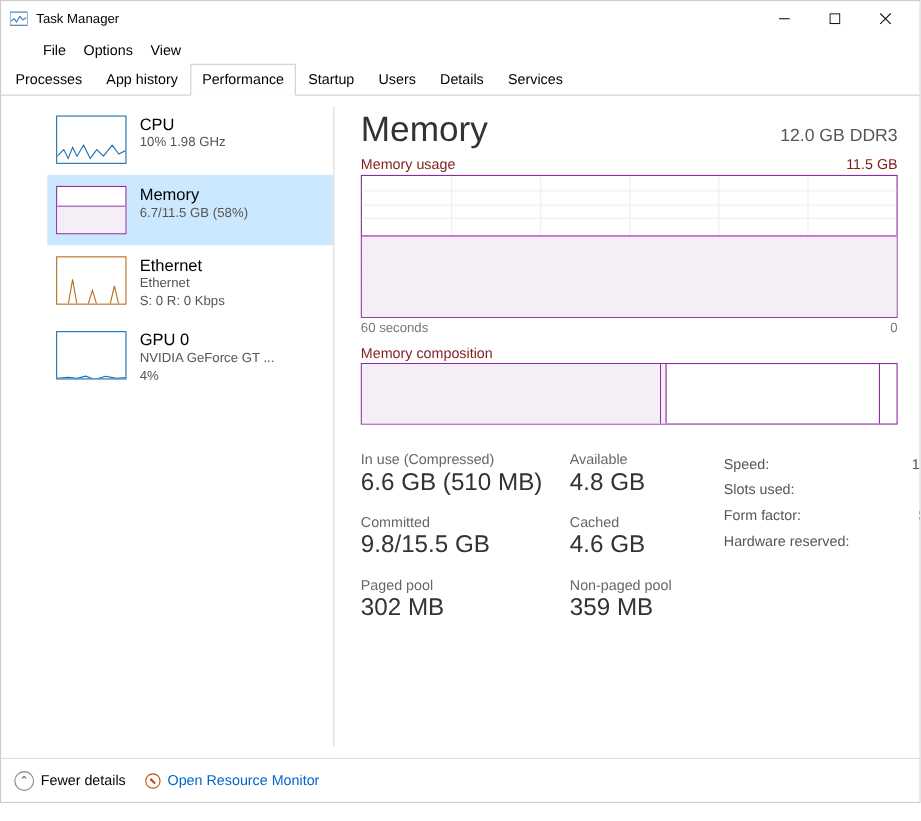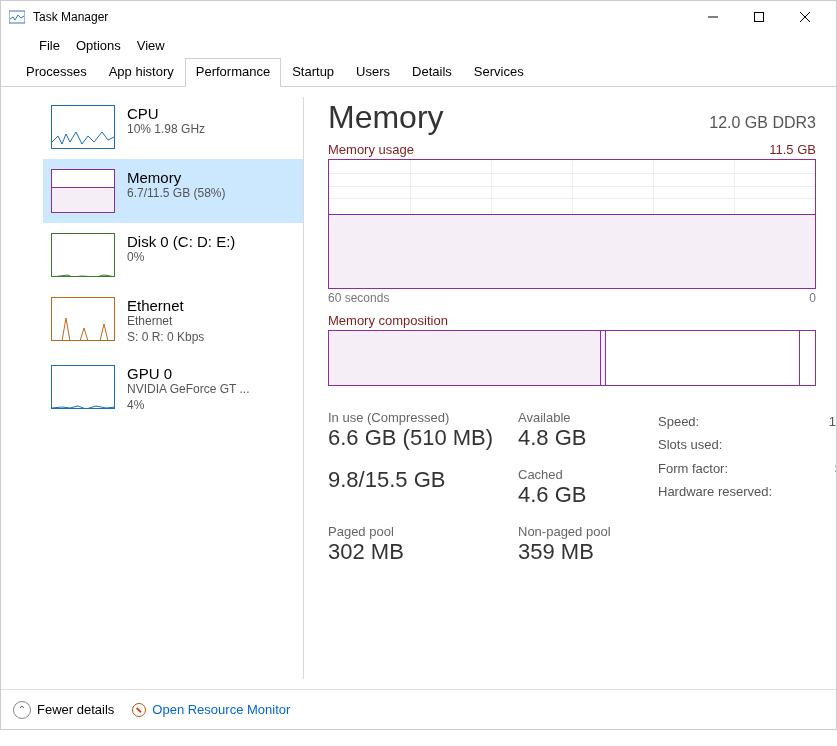--- a/index.html
+++ b/index.html
@@ -5,21 +5,21 @@
   * { box-sizing: border-box; font-family: "Segoe UI", Arial, sans-serif; }
   html, body { margin: 0; padding: 0; background: #fff; }
   .window { width: 837px; height: 730px; background: #fff; position: relative; border: 1px solid #ccc; }
   .titlebar { height: 32px; display: flex; align-items: center; padding: 0 8px; }
   .titlebar-icon { width: 16px; height: 16px; margin-right: 8px; }
   .titlebar-title { font-size: 12px; flex: 1; }
   .win-controls { display: flex; gap: 0; }
   .win-btn { width: 46px; height: 32px; display: flex; align-items: center; justify-content: center; cursor: pointer; }
   .menubar { height: 24px; display: flex; align-items: center; padding: 0 8px; gap: 16px; font-size: 13px; margin-left: 30px; }
   .menubar span { cursor: pointer; }
-  .tabs { height: 30px; display: flex; border-bottom: 1px solid #d0d0d0; font-size: 13px; padding-left: 14px; }
+  .tabs { height: 30px; display: flex; border-bottom: 1px solid #d0d0d0; font-size: 13px; padding-left: 2px; }
   .tab { padding: 5px 10px; border: 1px solid transparent; cursor: pointer; position: relative; top: 1px; }
   .tab.active { background: #fff; border: 1px solid #d0d0d0; border-bottom: 1px solid #fff; }
   .content { display: flex; height: calc(100% - 32px - 24px - 30px - 40px); padding-left: 32px; }
   .sidebar { width: 270px; padding: 8px 0 8px 10px; overflow-y: auto; }
   .sb-item { display: flex; align-items: flex-start; padding: 10px 8px; cursor: pointer; gap: 12px; }
   .sb-item.selected { background: #cce8ff; }
   .sb-thumb { width: 64px; height: 44px; border: 1px solid #888; position: relative; background: #fff; flex-shrink: 0; overflow: hidden; }
   .sb-info { display: flex; flex-direction: column; }
   .sb-title { font-size: 15px; color: #000; }
   .sb-sub { font-size: 12px; color: #555; line-height: 1.3; }
@@ -130,31 +130,20 @@
               <div class="top"></div>
               <div class="bot"></div>
             </div>
         </div>
         <div class="sb-info">
           <div class="sb-title">Memory</div>
           <div class="sb-sub">6.7/11.5 GB (58%)</div>
         </div>
       </div>
 
-      <div class="sb-item">
-        <div class="sb-thumb disk-thumb">
-          <svg width="64" height="44" viewBox="0 0 64 44">
-              <polyline points="0,43 8,42 16,41 20,43 30,42 44,43 52,41 64,43" fill="none" stroke="#3a7b2a" stroke-width="1"></polyline>
-            </svg>
-        </div>
-        <div class="sb-info">
-          <div class="sb-title">Disk 0 (C: D: E:)</div>
-          <div class="sb-sub">0%</div>
-        </div>
-      </div>
 
       <div class="sb-item">
         <div class="sb-thumb eth-thumb">
           <svg width="64" height="44" viewBox="0 0 64 44">
               <polyline points="0,43 10,43 14,20 18,43 28,43 32,30 36,43 48,43 52,26 56,43 64,43" fill="none" stroke="#b96c1d" stroke-width="1"></polyline>
             </svg>
         </div>
         <div class="sb-info">
           <div class="sb-title">Ethernet</div>
           <div class="sb-sub">Ethernet</div>
@@ -226,20 +215,21 @@
         <div class="stats-left">
           <div>
             <div class="stat-label">In use (Compressed)</div>
             <div class="stat-val">6.6 GB (510 MB)</div>
           </div>
           <div>
             <div class="stat-label">Available</div>
             <div class="stat-val">4.8 GB</div>
           </div>
           <div>
+            <div class="stat-label">Committed</div>
             <div class="stat-val">9.8/15.5 GB</div>
           </div>
           <div>
             <div class="stat-label">Cached</div>
             <div class="stat-val">4.6 GB</div>
           </div>
           <div>
             <div class="stat-label">Paged pool</div>
             <div class="stat-val">302 MB</div>
           </div>

